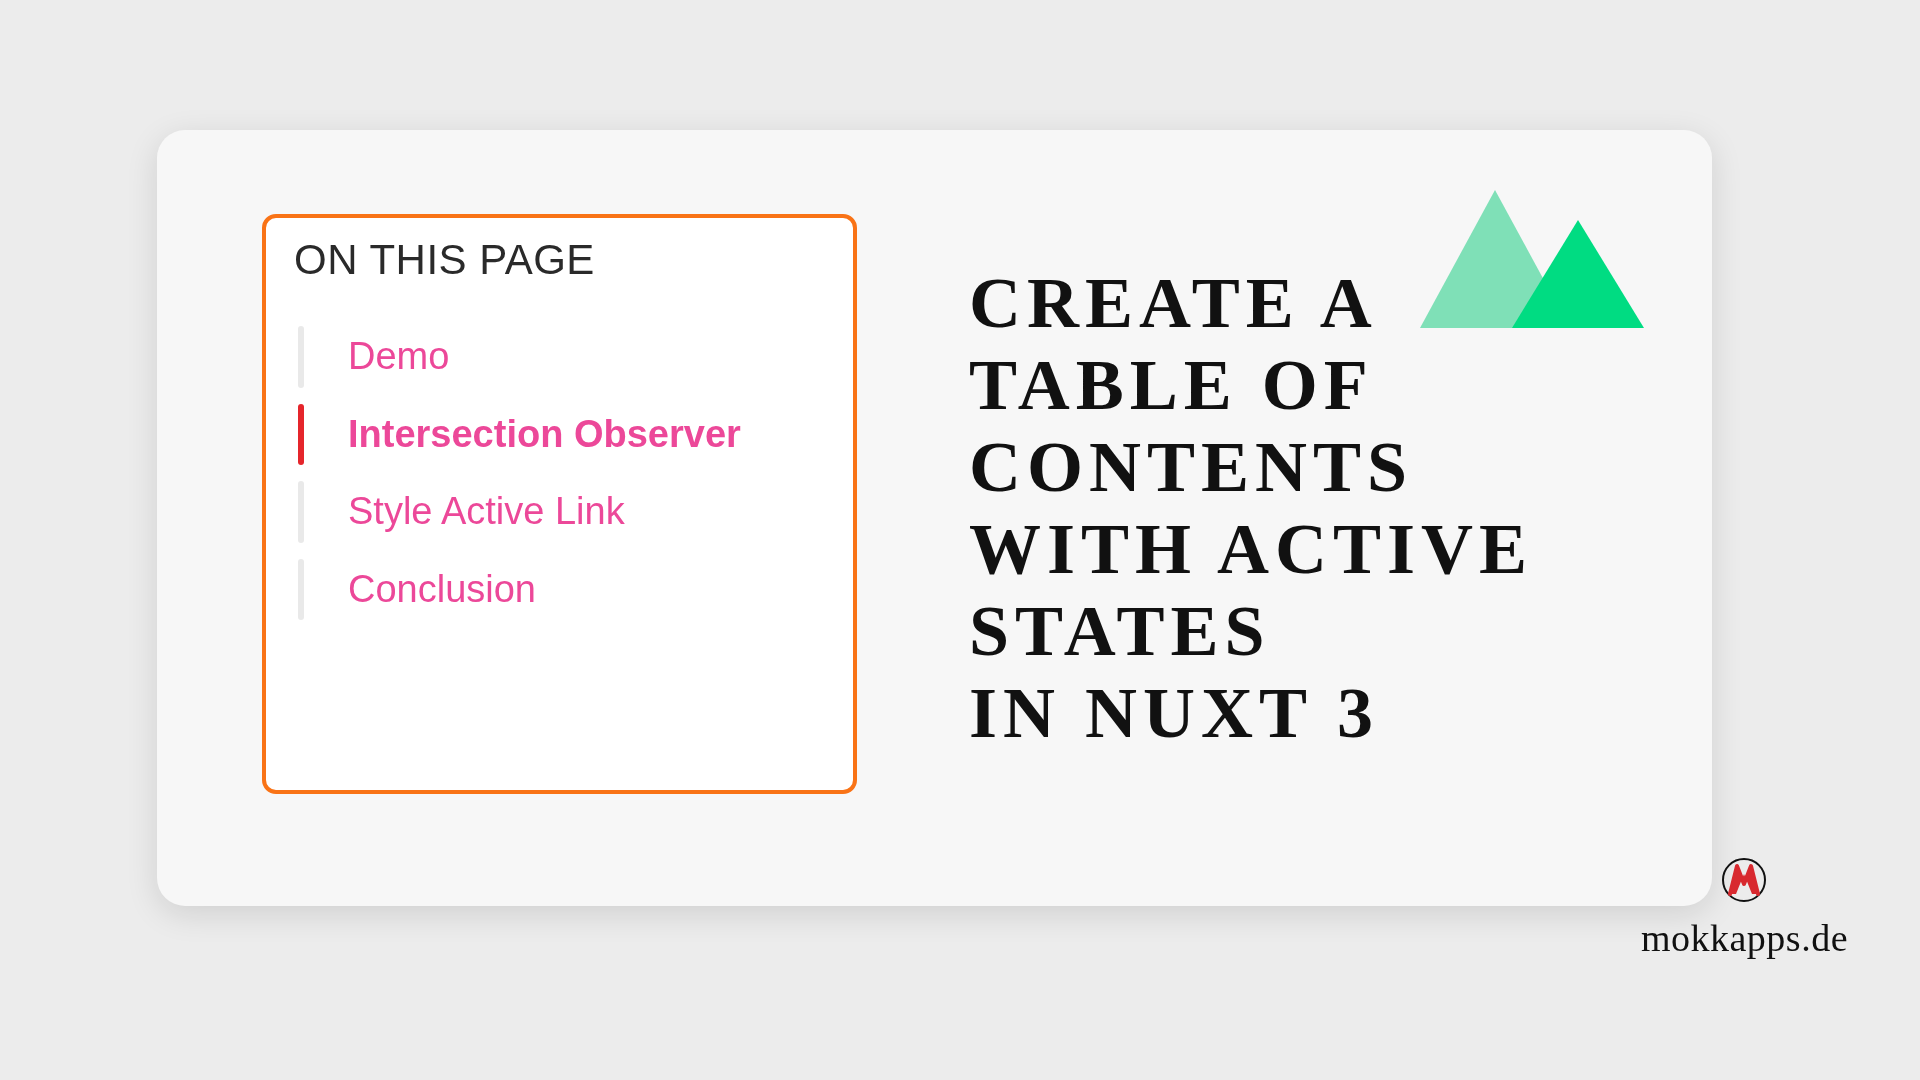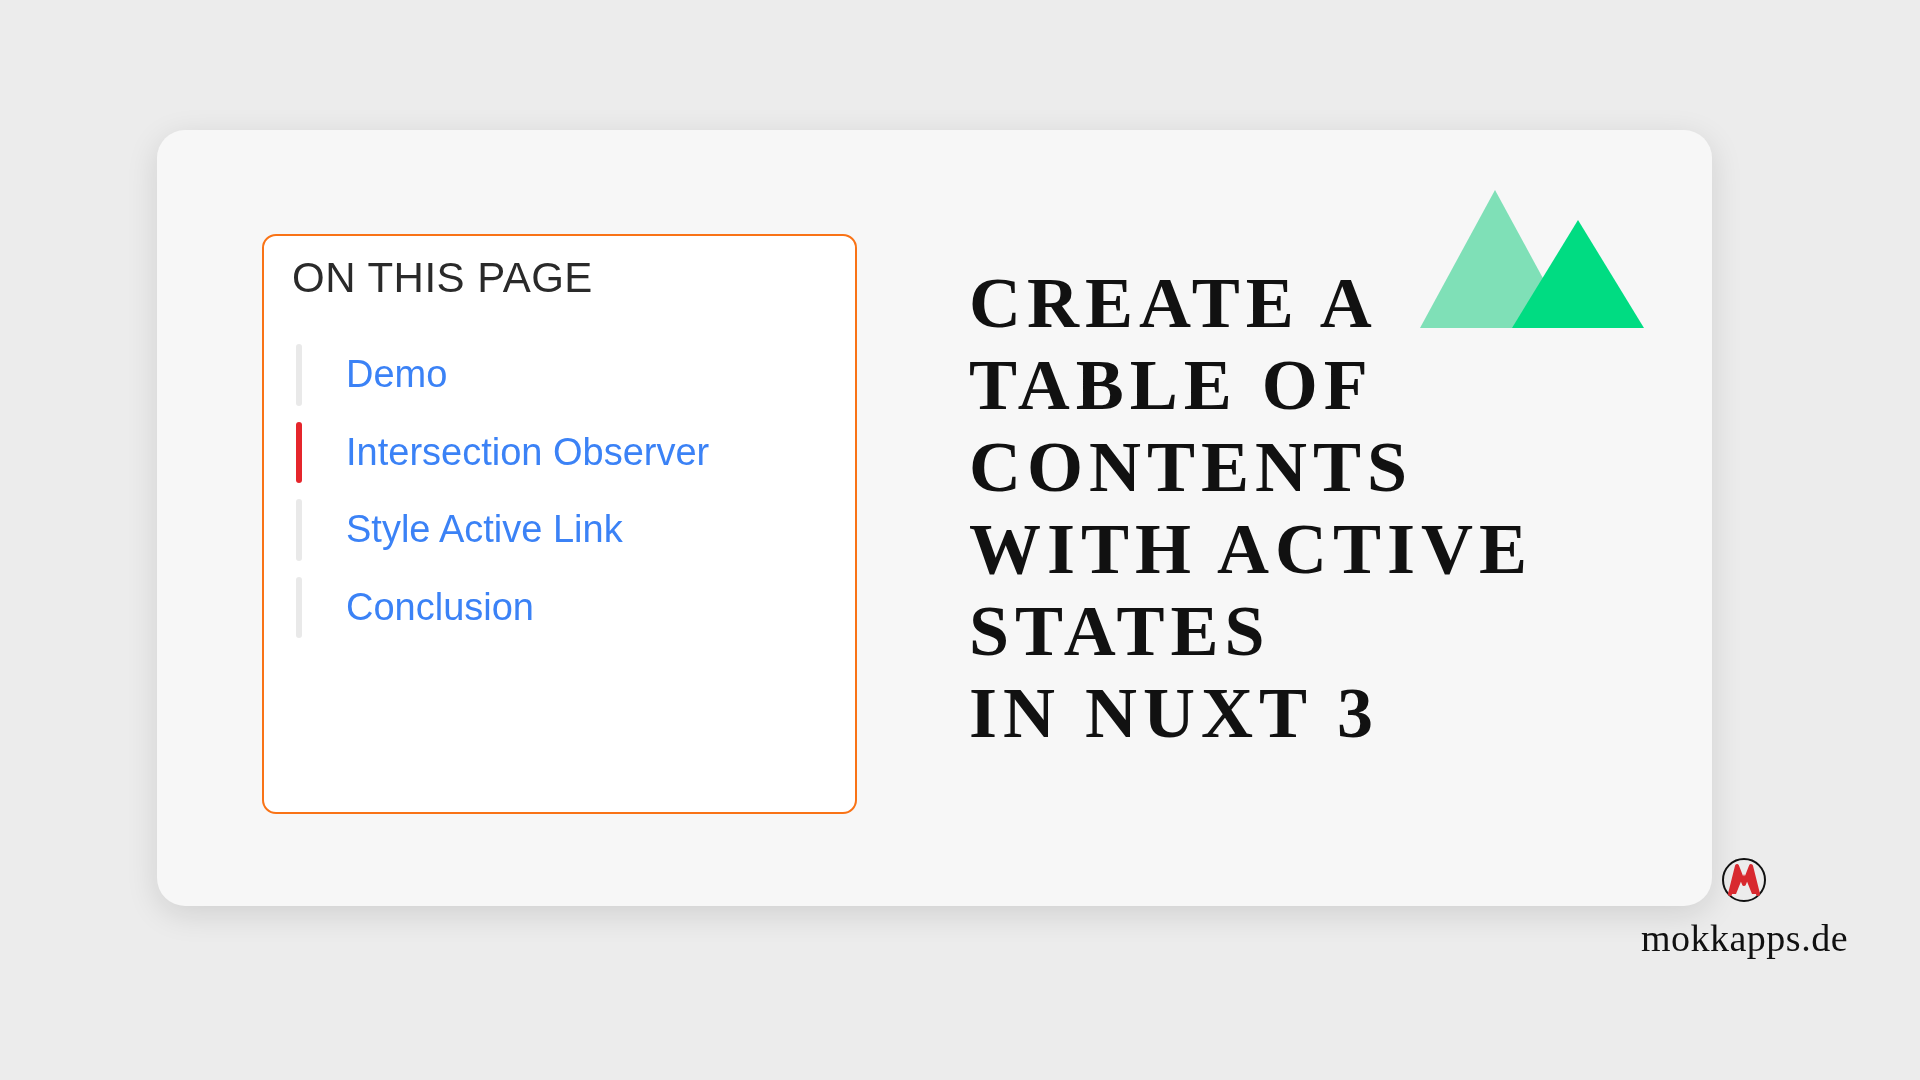--- a/index.html
+++ b/index.html
@@ -15,60 +15,60 @@
     top: 130px;
     width: 1555px;
     height: 776px;
     background: #f7f7f7;
     border-radius: 28px;
     box-shadow: 0 8px 32px rgba(0,0,0,0.12);
   }
   .toc-box {
     position: absolute;
     left: 105px;
-    top: 104px;
+    top: 84px;
     width: 595px;
     height: 580px;
     background: #ffffff;
-    border: 2px solid #f97316;
+    border: 4px solid #f97316;
     border-radius: 14px;
     padding: 18px 28px 28px 28px;
   }
   .toc-title {
     font-family: 'Segoe UI', Arial, sans-serif;
     font-size: 42px;
     font-weight: 400;
     color: #2a2a2a;
     letter-spacing: 0.5px;
     margin-bottom: 34px;
   }
   .toc-list {
     list-style: none;
     font-family: 'Segoe UI', Arial, sans-serif;
   }
   .toc-item {
     position: relative;
     padding: 16px 0 16px 54px;
     font-size: 38px;
-    color: #3b82f6;
+    color: #ec4899;
     line-height: 1.2;
     cursor: pointer;
   }
   .toc-item::before {
     content: '';
     position: absolute;
     left: 4px;
     top: 8px;
     bottom: 8px;
     width: 6px;
     background: #e9e9e9;
     border-radius: 3px;
   }
   .toc-item.active {
-    font-weight: 400;
+    font-weight: 700;
   }
   .toc-item.active::before {
     background: #e5252b;
   }
   .headline {
     position: absolute;
     left: 776px;
     top: 132px;
     width: 620px;
     font-family: Georgia, 'Times New Roman', serif;

